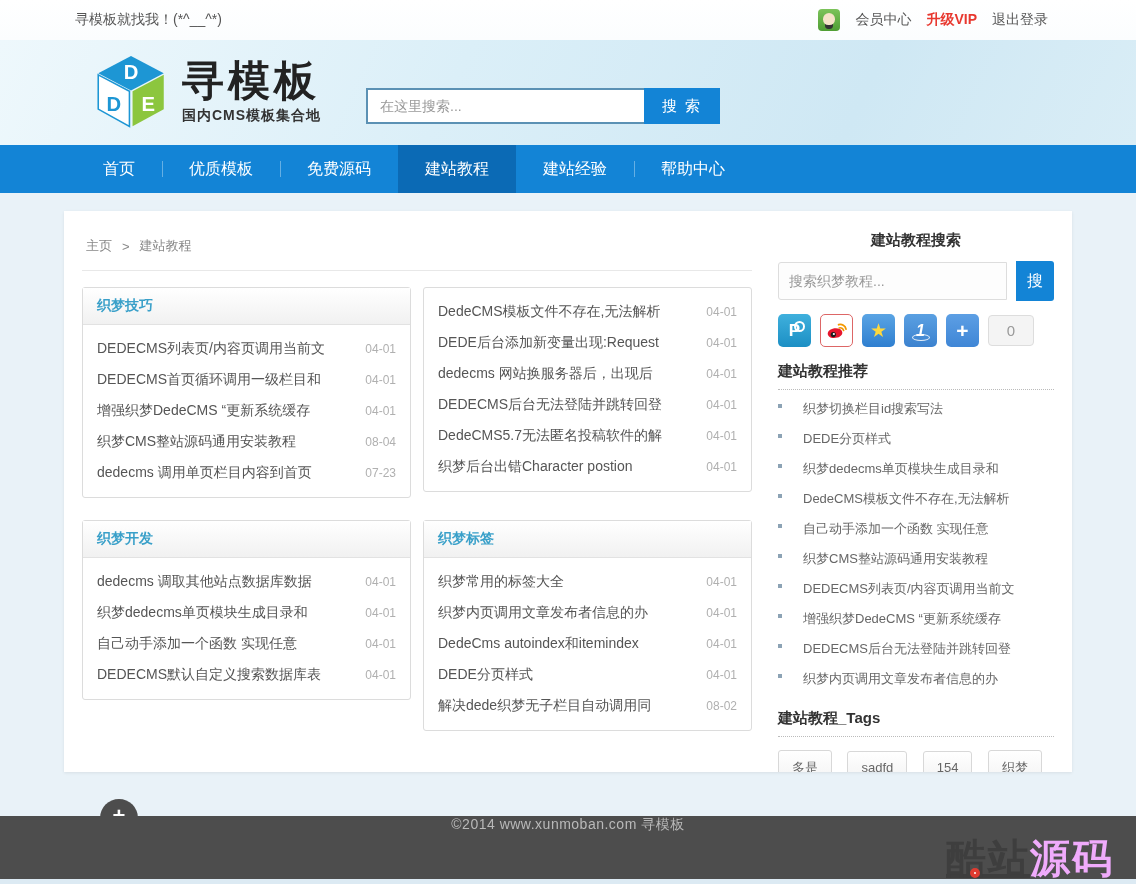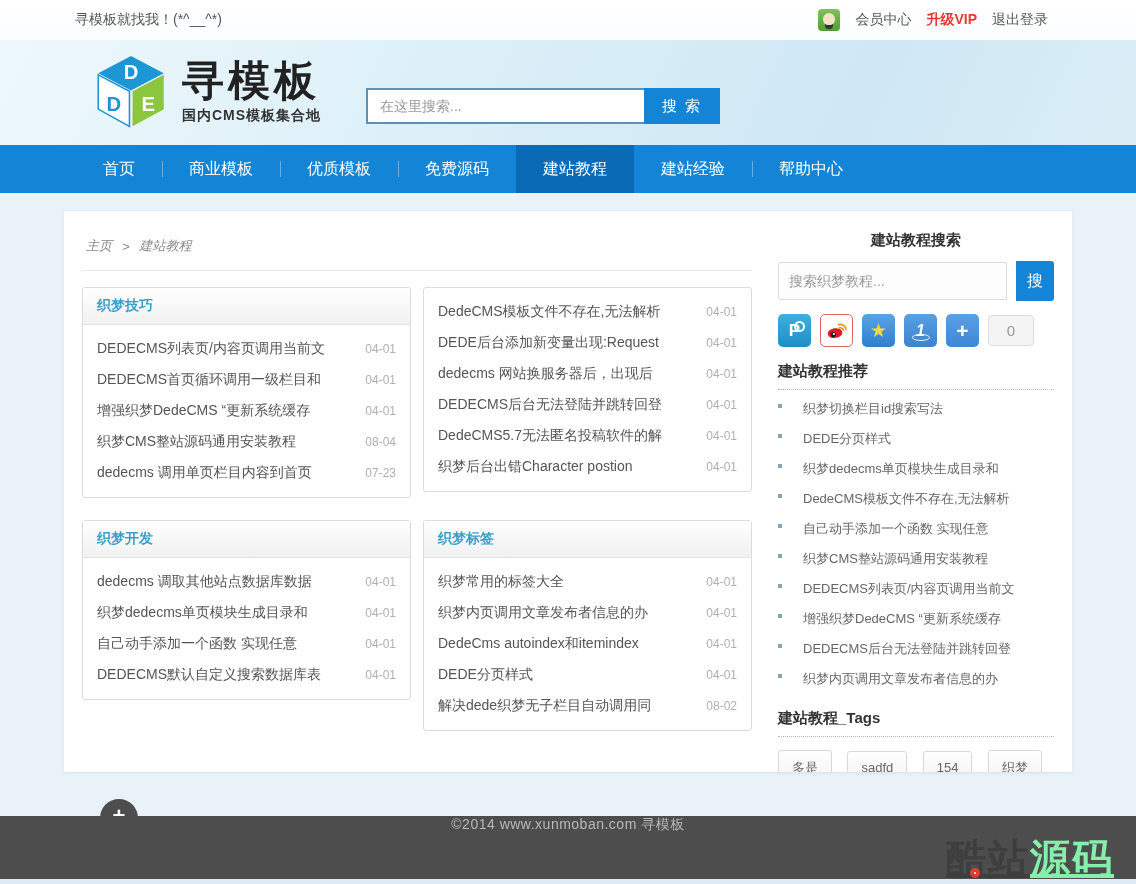--- a/index.html
+++ b/index.html
@@ -71,21 +71,21 @@
   .main {
     width:1008px; height:561px; margin:18px auto 0; background:#fff;
     box-shadow:0 1px 3px rgba(0,0,0,.08); padding:16px 18px; display:flex; gap:26px;
     overflow:hidden;
   }
   .left-col { flex:1; min-width:0; }
 
   .breadcrumb {
     font-size:13px; color:#888; padding:10px 4px 15px;
     border-bottom:1px solid #e8e8e8; margin-bottom:16px;
-    display:flex; gap:10px; align-items:center;font-style:italic;
+    display:flex; gap:10px; align-items:center;
   }
   .panels-grid {
     display:grid; grid-template-columns:1fr 1fr; gap:22px 12px; align-items:start;
   }
   .panel { border:1px solid #dcdcdc; border-radius:3px; background:#fff; }
   .panel-header {
     padding:9px 14px; background:linear-gradient(#ffffff,#f1f1f1);
     border-bottom:1px solid #e2e2e2; color:#3aa0c9; font-weight:bold; font-size:14px;
   }
   .panel-list { padding:8px 14px 9px; }
@@ -158,21 +158,21 @@
   .footer-text { color:#b9b9b9; font-size:14px; letter-spacing:.5px; }
   .watermark {
     position:absolute; right:22px; top:20px; font-size:40px; font-weight:bold;
     letter-spacing:2px; line-height:44px; white-space:nowrap; z-index:3; cursor:default;
   }
   .wm-dark { color:#3e3e3e; position:relative;text-decoration:underline; }
   .wm-red-dot {
     position:absolute; left:24px; bottom:2px; width:10px; height:10px; border:4px solid #e03c31;
     border-radius:50%; background:#fff;
   }
-  .wm-blue { color:#86efac;text-decoration:underline; }
+  .wm-blue { color:#f0abfc; }
   .bottom-strip { height:6px; background:#dceaf3; }
 </style>
 </head>
 <body>
 
 <div class="topbar">
   <span>寻模板就找我！(*^__^*)</span>
   <div class="topbar-right">
     <span class="avatar"></span>
     <a>会员中心</a>
@@ -198,21 +198,20 @@
   </div>
   <div class="search-box">
     <input class="search-input" placeholder="在这里搜索..." style="">
     <button class="search-btn">搜 索</button>
   </div>
 </div>
 
 <div class="nav">
   <div class="nav-inner">
     <a class="nav-item">首页</a>
-    <a class="nav-item">商业模板</a>
     <a class="nav-item">优质模板</a>
     <a class="nav-item">免费源码</a>
     <a class="nav-item active">建站教程</a>
     <a class="nav-item">建站经验</a>
     <a class="nav-item">帮助中心</a>
   </div>
 </div>
 
 <div class="main">
 

